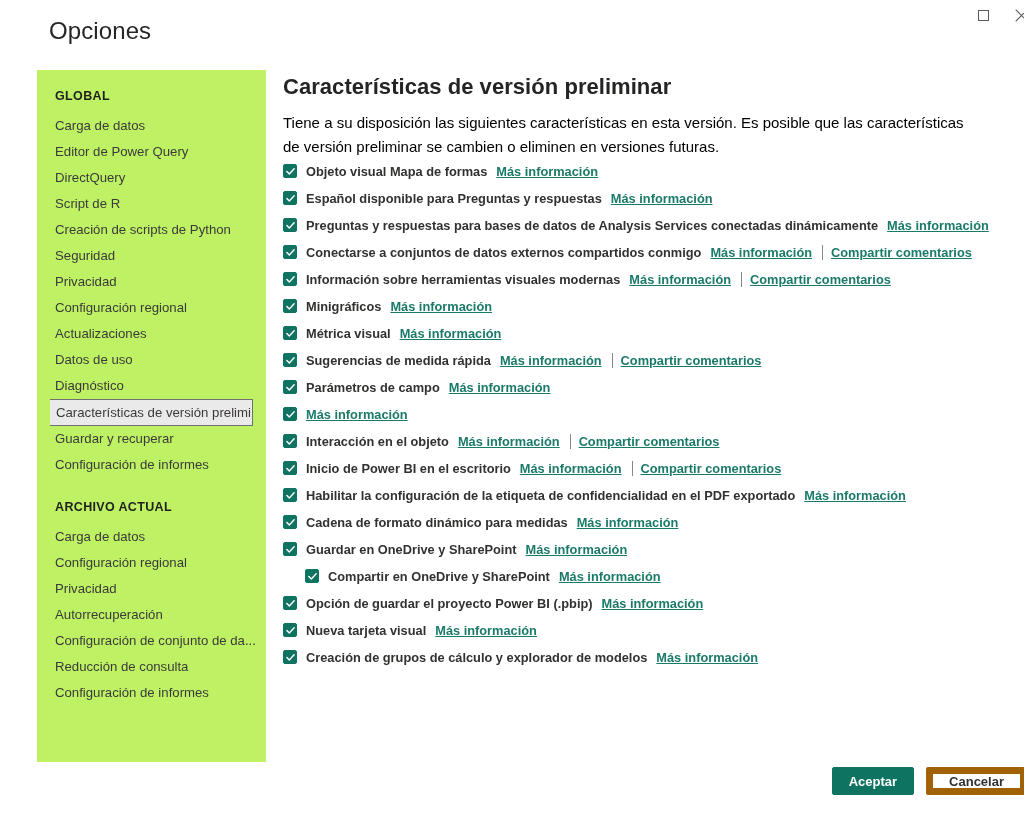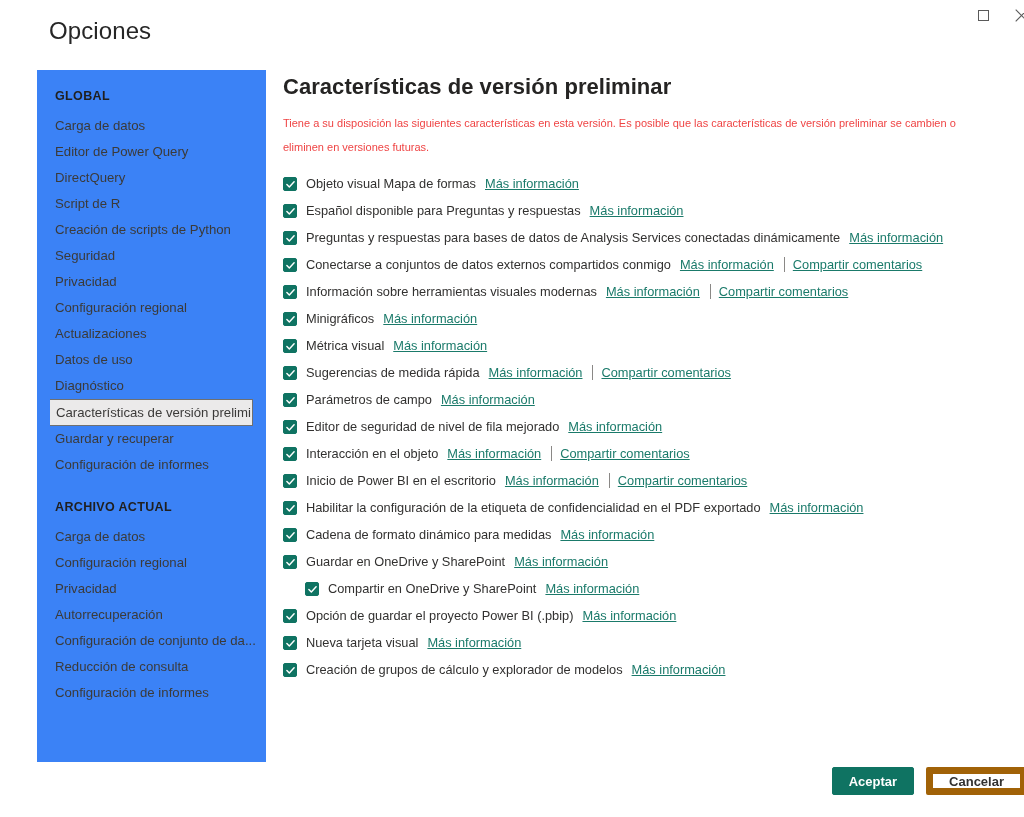--- a/index.html
+++ b/index.html
@@ -46,21 +46,21 @@
     color: #262626;
     letter-spacing: 0.1px;
   }
 
   
   .sidebar {
     position: absolute;
     left: 17px; top: 70px;
     width: 229px;
     height: 692px;
-    background: #3b82f6;
+    background: #bef264;
     padding-top: 13px;
   }
   .sb-group {
     font-size: 12.5px;
     font-weight: bold;
     color: #201f1e;
     letter-spacing: 0.35px;
     padding: 6px 0 10px 18px;
   }
   .sb-group.second { padding-top: 22px; }
@@ -101,34 +101,35 @@
     width: 720px;
   }
   .main-title {
     font-size: 22px;
     font-weight: 600;
     color: #252423;
     margin: 0 0 11px 0;
     letter-spacing: 0.05px;
   }
   .main-desc {
-    font-size: 11px;
-    color: #ef4444;
+    font-size: 15px;
+    color: #000000;
     line-height: 24px;
     margin: 0 0 5px 0;
     max-width: 690px;
   }
 
   
   .feature-list { margin-top: 4px; }
   .feature-row {
     display: flex;
-    align-items: flex-end;
+    align-items: flex-start;
     height: 27px;
     white-space: nowrap;
+    font-weight: bold;
   }
   .feature-row.nested { padding-left: 22px; }
 
   .checkbox {
     width: 14px; height: 14px;
     min-width: 14px;
     background: #0f7362;
     border: 1px solid #0f7362;
     border-radius: 2px;
     display: flex;
@@ -326,21 +327,20 @@
           </div>
           <span class="feature-label">Parámetros de campo</span>
           <span class="link">Más información</span>
         </div>
         <div class="feature-row">
           <div class="checkbox">
             <svg width="9" height="9" viewBox="0 0 10 10" aria-hidden="true">
               <polyline points="1,5 3.7,7.7 9,2" fill="none" stroke="#ffffff" stroke-width="1.6" stroke-linecap="round" stroke-linejoin="round"></polyline>
             </svg>
           </div>
-          <span class="feature-label">Editor de seguridad de nivel de fila mejorado</span>
           <span class="link">Más información</span>
         </div>
         <div class="feature-row">
           <div class="checkbox">
             <svg width="9" height="9" viewBox="0 0 10 10" aria-hidden="true">
               <polyline points="1,5 3.7,7.7 9,2" fill="none" stroke="#ffffff" stroke-width="1.6" stroke-linecap="round" stroke-linejoin="round"></polyline>
             </svg>
           </div>
           <span class="feature-label">Interacción en el objeto</span>
           <span class="link">Más información</span>

